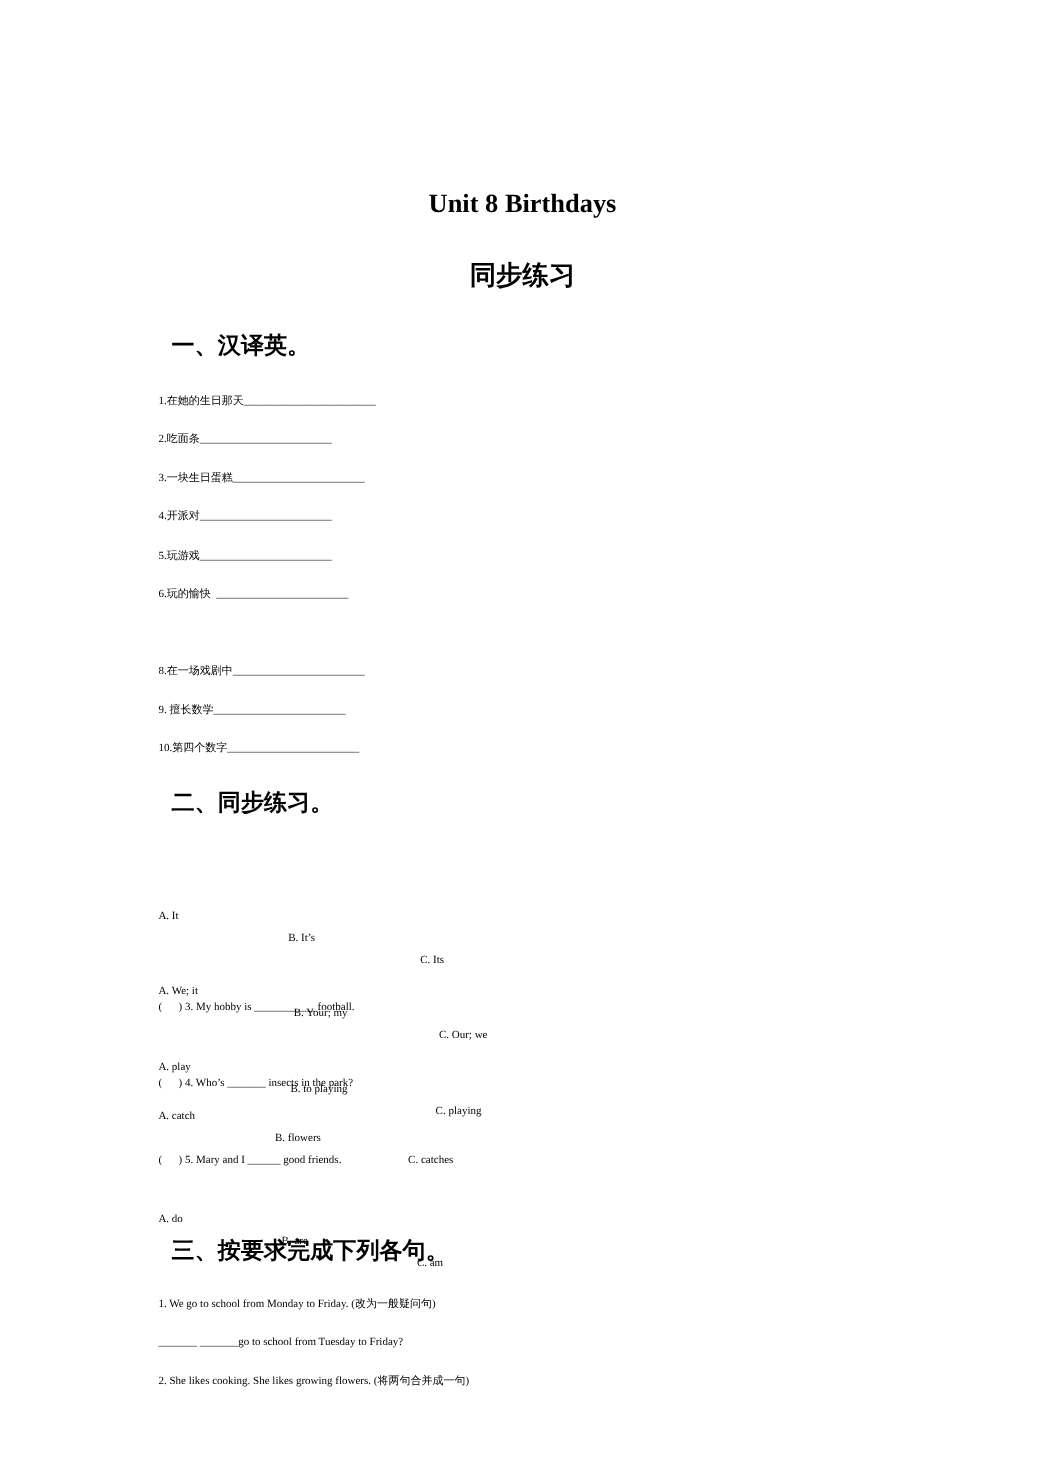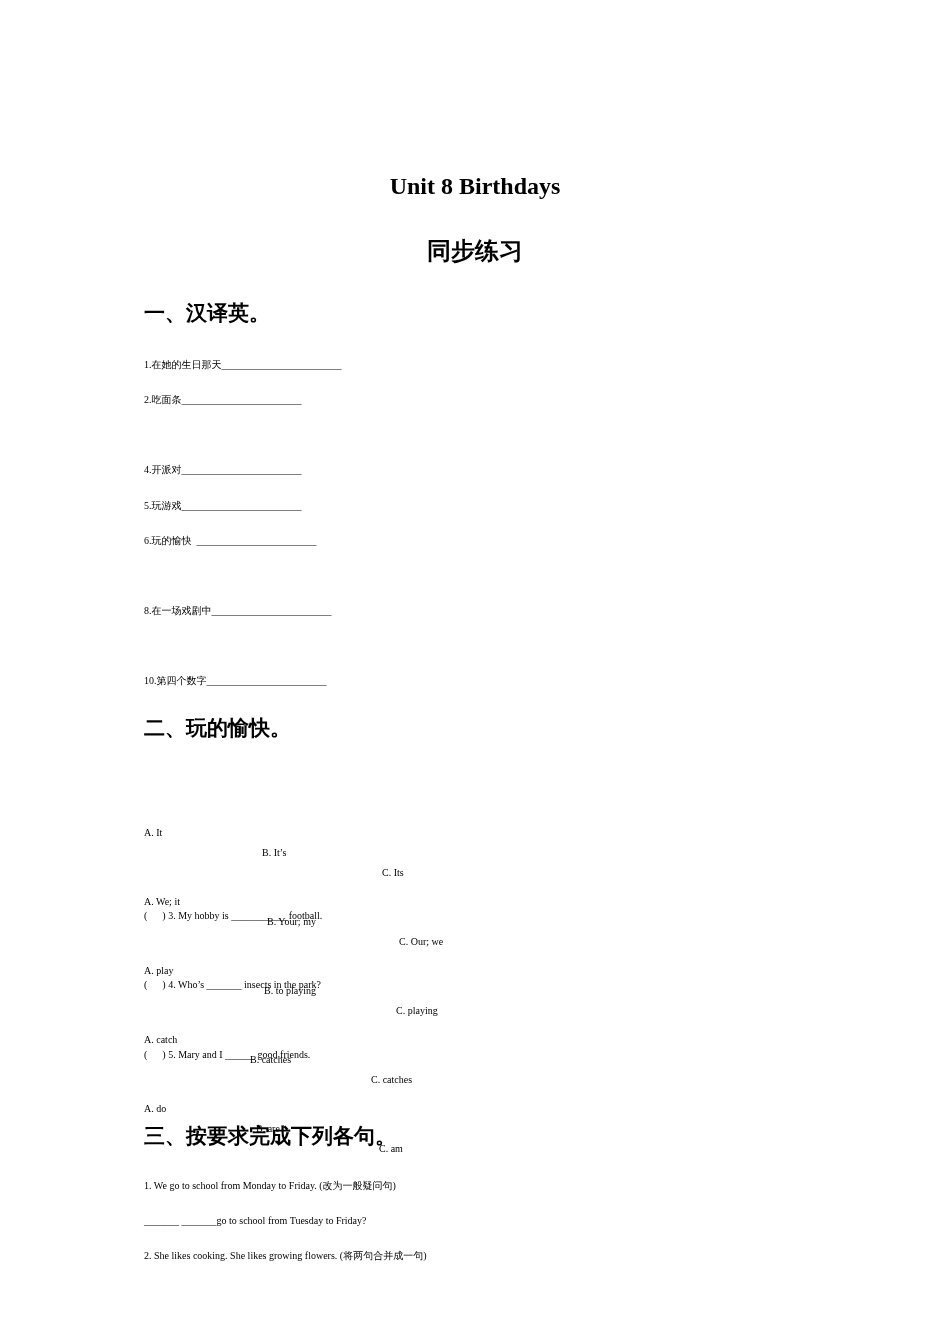--- a/index.html
+++ b/index.html
@@ -8,45 +8,47 @@
       font-family: "Liberation Serif", "DejaVu Serif", serif; color: #000;
     }
     .page { position: absolute; left: 0; top: 0; width: 950px; height: 1344px; margin-top: 45px; }
     .title {
       position: absolute; left: 0; width: 950px; text-align: center;
       font-weight: bold; font-size: 24px; line-height: 30px;
     }
     .t1 { top: 126px; }
     .t2 { top: 191px; font-size: 24px; }
     .sec {
-      position: absolute; left: 144px; font-weight: bold; font-size: 21px; line-height: 28px;
-      font-family: Liberation Mono, monospace;
+      position: absolute; left: 156px; font-weight: bold; font-size: 21px; line-height: 28px;
+      font-family: Liberation Sans, sans-serif;
     }
     .line {
       position: absolute; left: 144px; font-size: 10px; line-height: 20px; white-space: pre;
     }
     .opt { position: absolute; white-space: pre; }
   </style>
 </head>
 <body>
 
 <div class="page">
   <div class="title t1">Unit 8 Birthdays</div>
   <div class="title t2">同步练习</div>
 
   <div class="sec" style="top:256px">一、汉译英。</div>
   <div class="line" style="top:310px">1.在她的生日那天________________________</div>
   <div class="line" style="top:345px">2.吃面条________________________</div>
+  <div class="line" style="top:380px">3.一块生日蛋糕________________________</div>
   <div class="line" style="top:415px">4.开派对________________________</div>
   <div class="line" style="top:451px">5.玩游戏________________________</div>
   <div class="line" style="top:486px">6.玩的愉快  ________________________</div>
   <div class="line" style="top:556px">8.在一场戏剧中________________________</div>
+  <div class="line" style="top:591px">9. 擅长数学________________________</div>
   <div class="line" style="top:626px">10.第四个数字________________________</div>
 
-  <div class="sec" style="top:671px">二、玩的愉快。</div>
+  <div class="sec" style="top:671px">二、同步练习。</div>
 
   <div class="line" style="top:758px; width:700px;">
     <span class="opt" style="left:0">A. It</span>
     <span class="opt" style="left:118px">B. It’s</span>
     <span class="opt" style="left:238px">C. Its</span>
   </div>
 
   <div class="line" style="top:827px; width:700px;">
     <span class="opt" style="left:0">A. We; it</span>
     <span class="opt" style="left:123px">B. Your; my</span>
@@ -54,23 +56,23 @@
   </div>
 
   <div class="line" style="top:861px">(      ) 3. My hobby is ___________ football.</div>
   <div class="line" style="top:896px; width:700px;">
     <span class="opt" style="left:0">A. play</span>
     <span class="opt" style="left:120px">B. to playing</span>
     <span class="opt" style="left:252px">C. playing</span>
   </div>
 
   <div class="line" style="top:930px">(      ) 4. Who’s _______ insects in the park?</div>
-  <div class="line" style="top:965px; width:700px;">
+  <div class="line" style="top:940px; width:700px;">
     <span class="opt" style="left:0">A. catch</span>
-    <span class="opt" style="left:106px">B. catches</span>
+    <span class="opt" style="left:106px">B. flowers</span>
     <span class="opt" style="left:227px">C. catches</span>
   </div>
 
   <div class="line" style="top:1000px">(      ) 5. Mary and I ______ good friends.</div>
   <div class="line" style="top:1034px; width:700px;">
     <span class="opt" style="left:0">A. do</span>
     <span class="opt" style="left:112px">B. are</span>
     <span class="opt" style="left:235px">C. am</span>
   </div>
 

